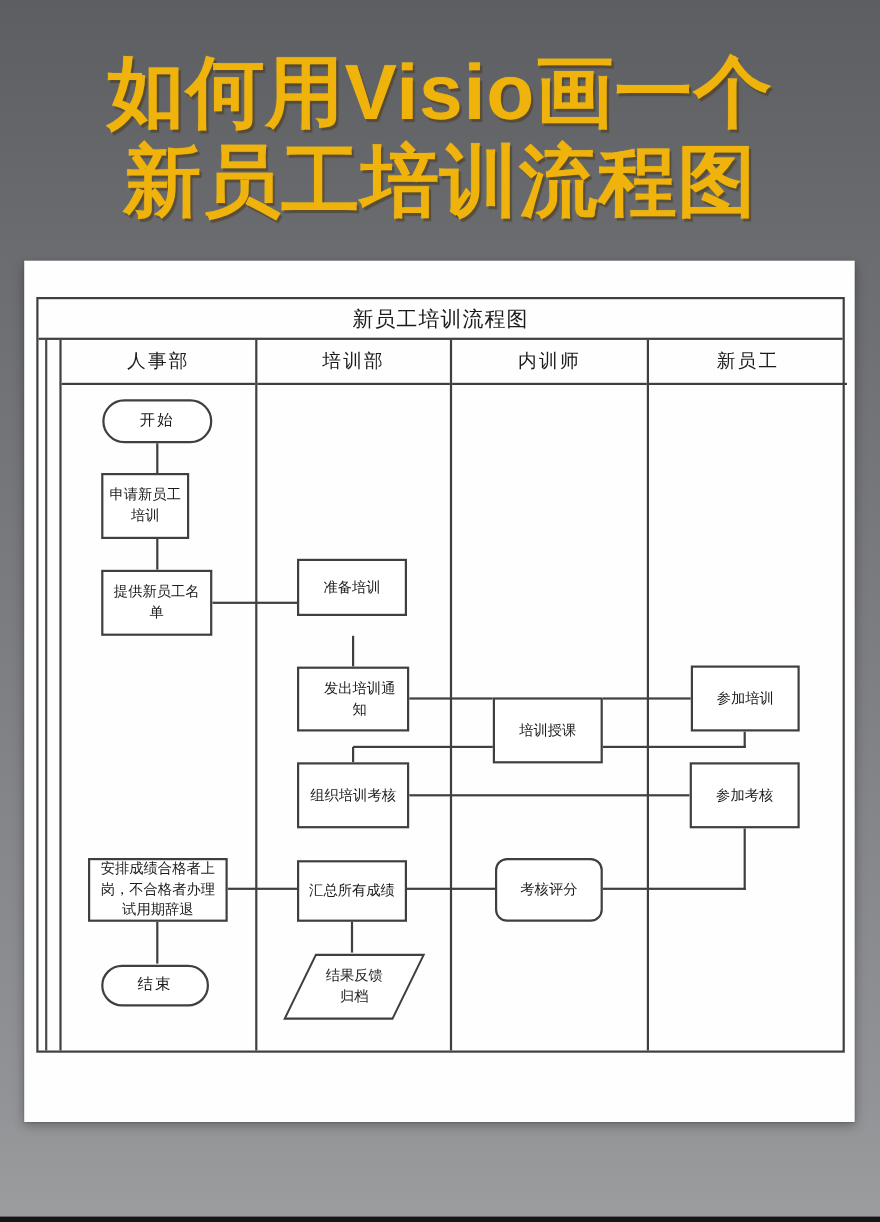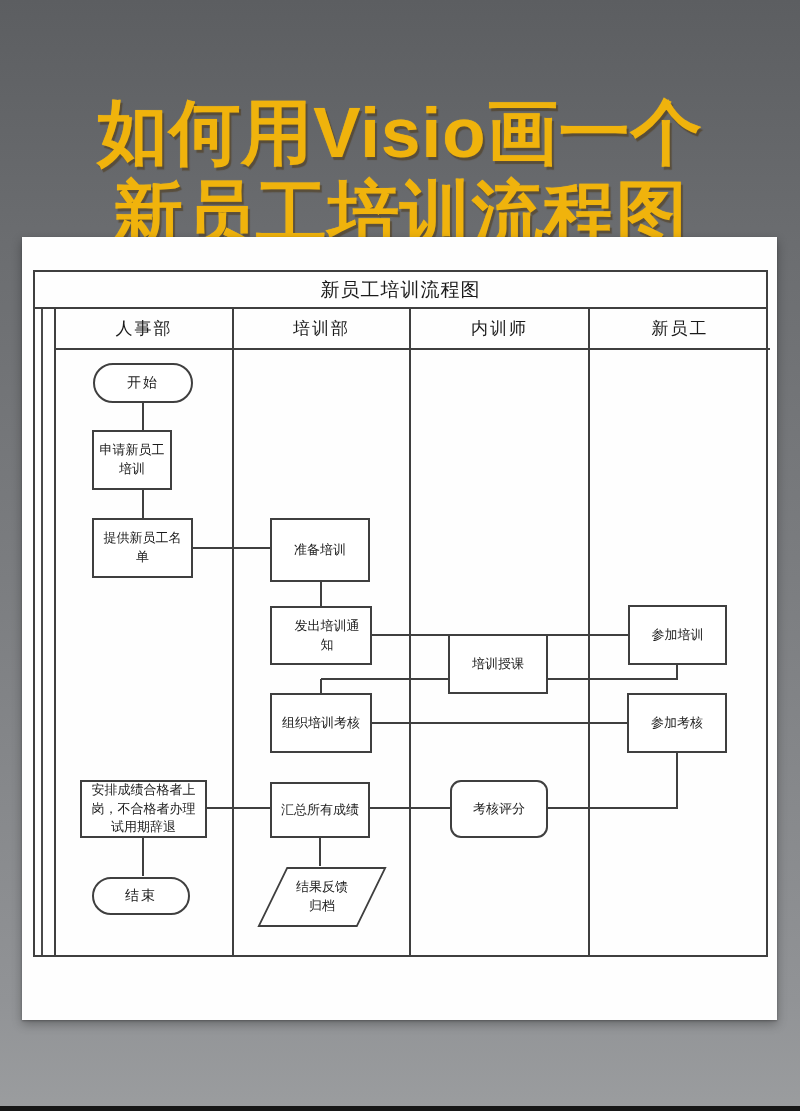--- a/index.html
+++ b/index.html
@@ -7,21 +7,20 @@
     width:800px;height:1111px;position:relative;overflow:hidden;
     background:linear-gradient(180deg,#5c5e61 0%,#6b6d70 22%,#7b7d80 52%,#919396 90%,#9b9d9f 100%);
     font-family:"Liberation Sans","DejaVu Sans",sans-serif;
   }
   
   .poster-title{
     position:absolute;top:44px;left:0;width:800px;text-align:center;
     color:#f0b30c;font-weight:800;font-size:71px;line-height:81px;letter-spacing:1px;
     text-shadow:2px 3px 1px rgba(70,45,0,.45), 0 0 1px rgba(255,205,40,.6);
     white-space:nowrap;
-    margin-top:48px;
   }
   
   .page{
     position:absolute;left:22px;top:237px;width:755px;height:783px;
     background:#fefefe;
     box-shadow:0 4px 10px rgba(0,0,0,.30), 0 1px 2px rgba(0,0,0,.25);
   }
   .bottom-bar{position:absolute;left:0;bottom:0;width:800px;height:5px;background:#161616;}
 
   
@@ -54,21 +53,21 @@
   .node{
     position:absolute;background:#fff;border:2px solid #3f3f3f;box-sizing:border-box;
     display:flex;align-items:center;justify-content:center;text-align:center;
     font-family:"Liberation Serif","DejaVu Serif",serif;
     font-size:13px;line-height:1.45;color:#1b1b1b;padding:2px 5px;
   }
   .stadium{border-radius:20px;font-size:14px;letter-spacing:2px;}
   .n-start{left:71px;top:126px;width:100px;height:40px;font-family:Liberation Mono, monospace;}
   .n-apply{left:70px;top:193px;width:80px;height:60px;}
   .n-provide{left:70px;top:281px;width:101px;height:60px;}
-  .n-prepare{left:248px;top:281px;width:100px;height:64px;}
+  .n-prepare{left:248px;top:271px;width:100px;height:52px;}
   .n-notice{left:248px;top:369px;width:102px;height:59px;padding-left:17px;}
   .n-teach{left:426px;top:368px;width:100px;height:60px;margin-top:29px;}
   .n-attend-training{left:606px;top:368px;width:99px;height:60px;}
   .n-organize{left:248px;top:456px;width:102px;height:60px;}
   .n-attend-exam{left:605px;top:456px;width:100px;height:60px;}
   .n-arrange{left:58px;top:543px;width:127px;height:58px;font-size:13px;padding:2px 4px;}
   .n-summarize{left:248px;top:545px;width:100px;height:56px;}
   .n-score{left:428px;top:543px;width:98px;height:58px;border-radius:11px;}
   .n-end{left:70px;top:640px;width:98px;height:38px;}
   .n-archive{left:250px;top:630px;width:100px;height:60px;transform:skewX(-26deg);}

